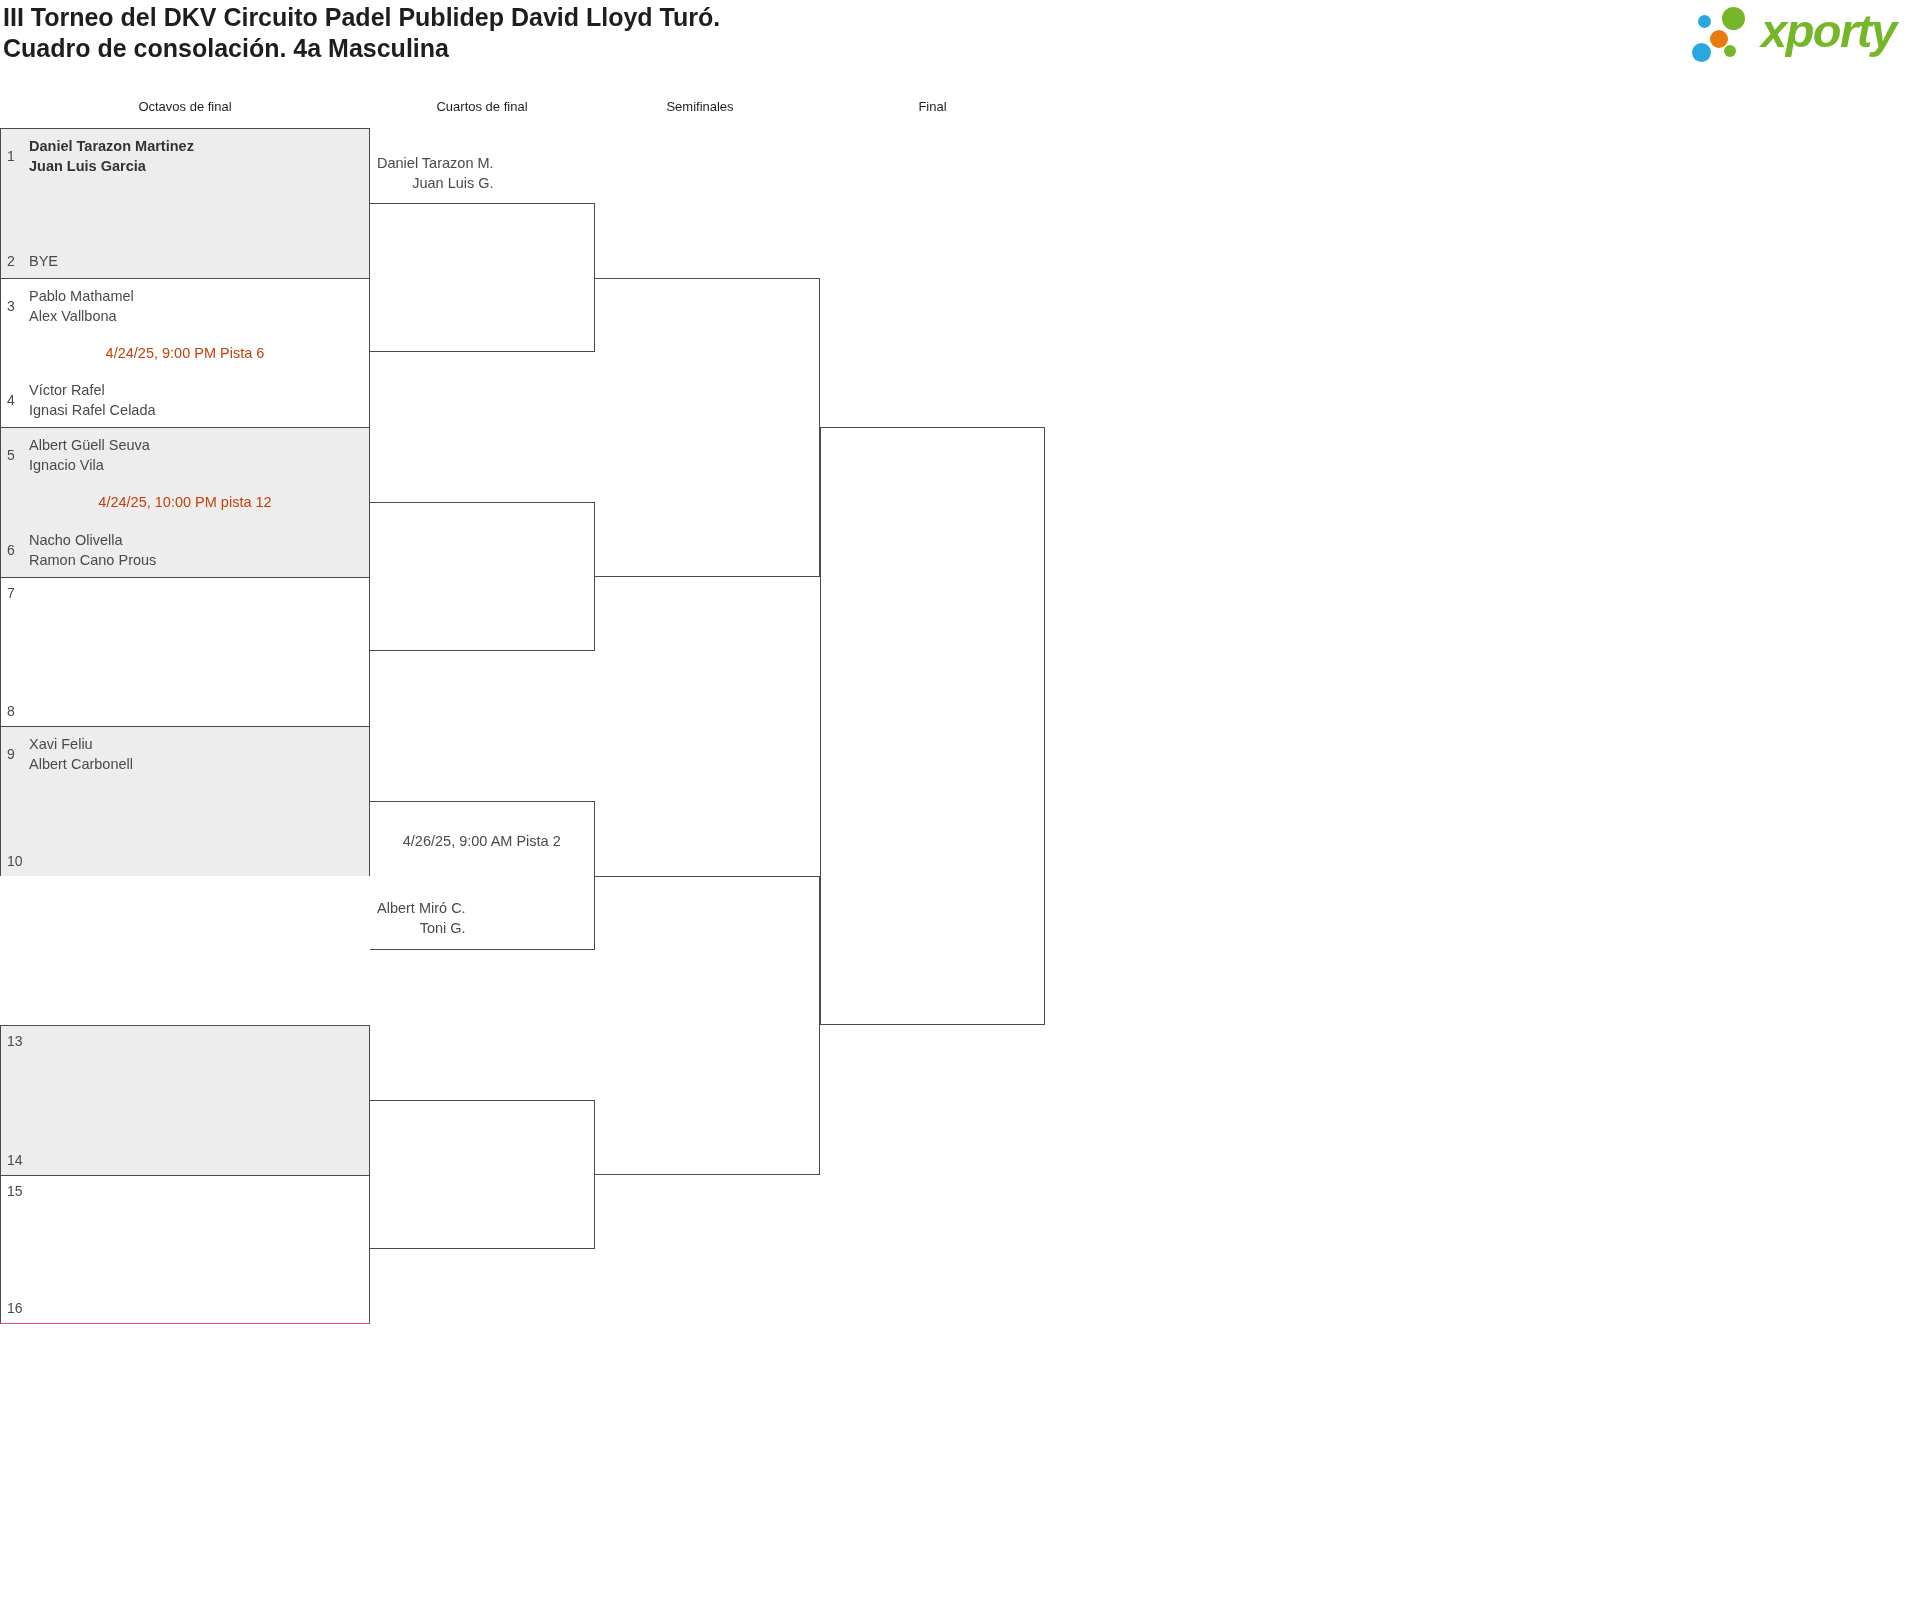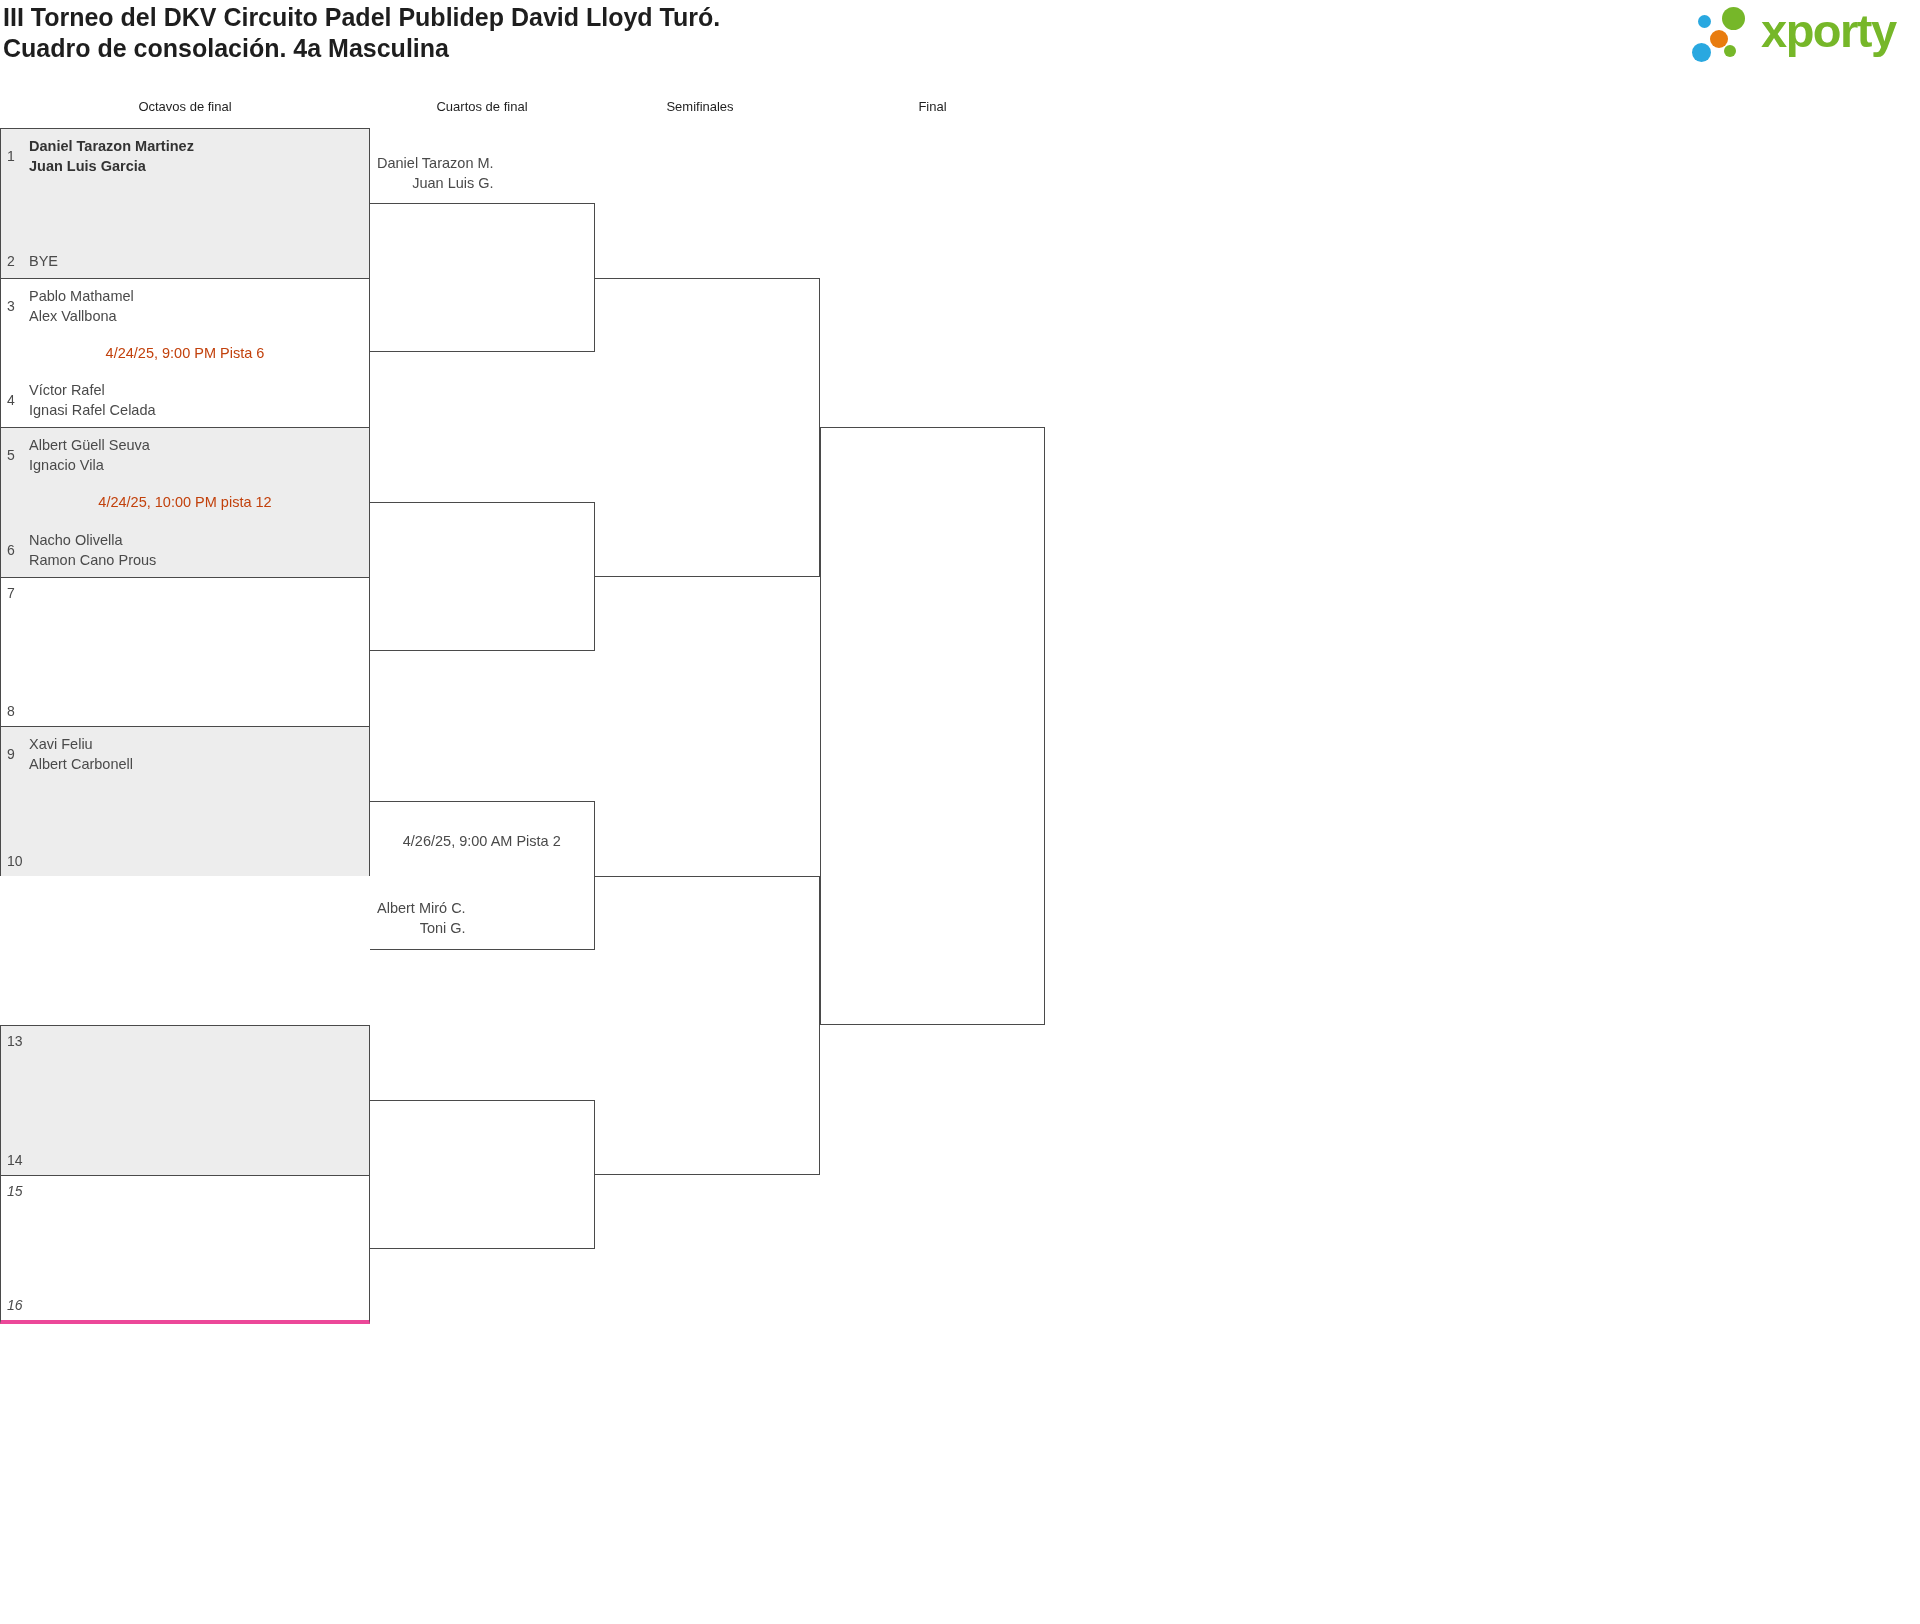--- a/index.html
+++ b/index.html
@@ -3,39 +3,39 @@
 <meta charset="utf-8">
 <style>
   html,body { margin:0; padding:0; background:#ffffff; }
   body { font-family:"Liberation Sans","DejaVu Sans",sans-serif; }
   #page { position:relative; width:1920px; height:1624px; background:#ffffff; overflow:hidden; }
 
   
   .title { position:absolute; left:3px; top:2px; font-size:25px; font-weight:700;
            line-height:31px; color:#1e1e1e; white-space:nowrap; }
 
-  .logo { position:absolute; left:1690px; top:0; width:230px; height:70px; }
+  .logo { position:absolute; left:1690px; top:0; width:230px; height:70px;font-style:italic; }
   .dot  { position:absolute; border-radius:50%; }
   .dot-blue-sm  { left:8px;  top:15px; width:13px; height:13px; }
   .dot-green-lg { left:32px; top:7px;  width:23px; height:23px; }
   .dot-orange   { left:20px; top:30px; width:18px; height:18px; }
   .dot-blue-lg  { left:2px;  top:43px; width:19px; height:19px; }
   .dot-green-sm { left:34px; top:45px; width:12px; height:12px; }
   .logo-text { position:absolute; left:71px; top:3px; font-size:47px; font-weight:700;
                letter-spacing:-1.5px; line-height:56px; }
 
   
   .rh { position:absolute; top:99px; transform:translateX(-50%); font-size:13px;
         font-weight:400; color:#1f1f1f; white-space:nowrap; }
 
   
   .obox { position:absolute; left:0; width:370px; height:149.5px; box-sizing:border-box;
           border:1px solid #4a4a4a; border-bottom:none; background:#ffffff; }
   .obox.gray { background:#ededed; }
-  .obox.last { border-bottom:4px solid #ec4899;font-style:italic; }
+  .obox.last { border-bottom:1px solid #ec4899; }
 
   .slot { position:absolute; left:6px; right:10px; display:flex; align-items:center; }
   .slot-top    { top:7px; }
   .slot-bottom { bottom:7px; }
   .seed  { flex:0 0 17px; margin-right:5px; font-size:14px; color:#4a4a4a; }
   .names { font-size:14.5px; line-height:20px; color:#4a4a4a; }
   .names span { display:block; white-space:nowrap; }
   .names.winner { font-weight:700; color:#333333; }
 
   .info { position:absolute; left:0; right:0; top:50%; transform:translateY(-50%);

